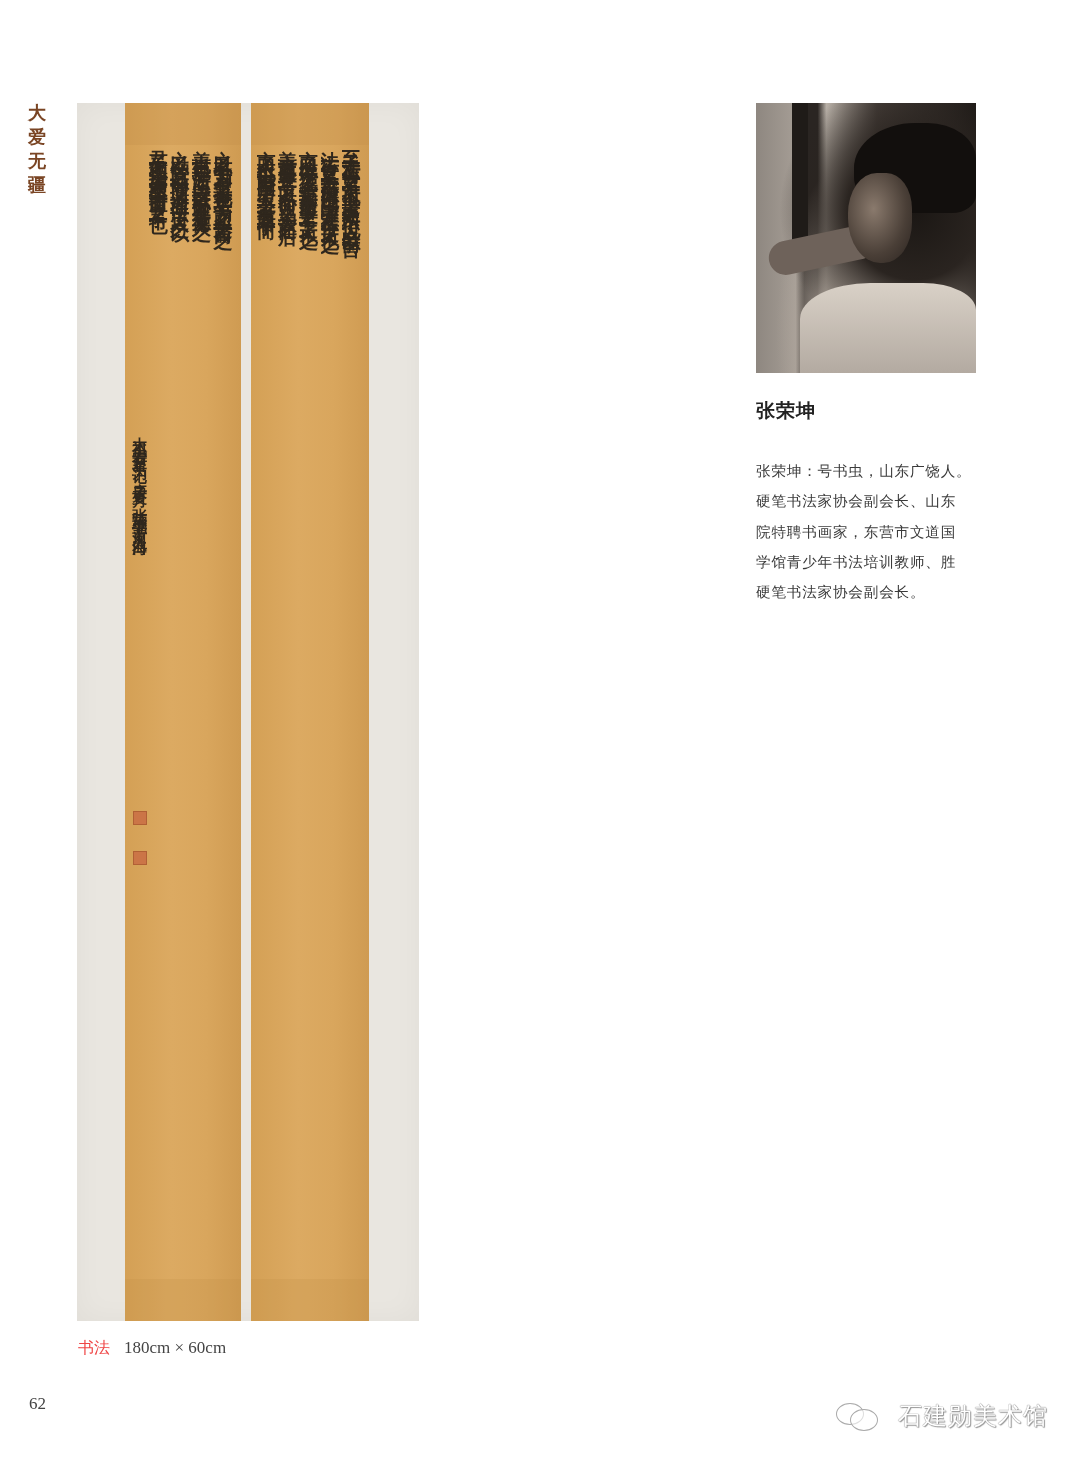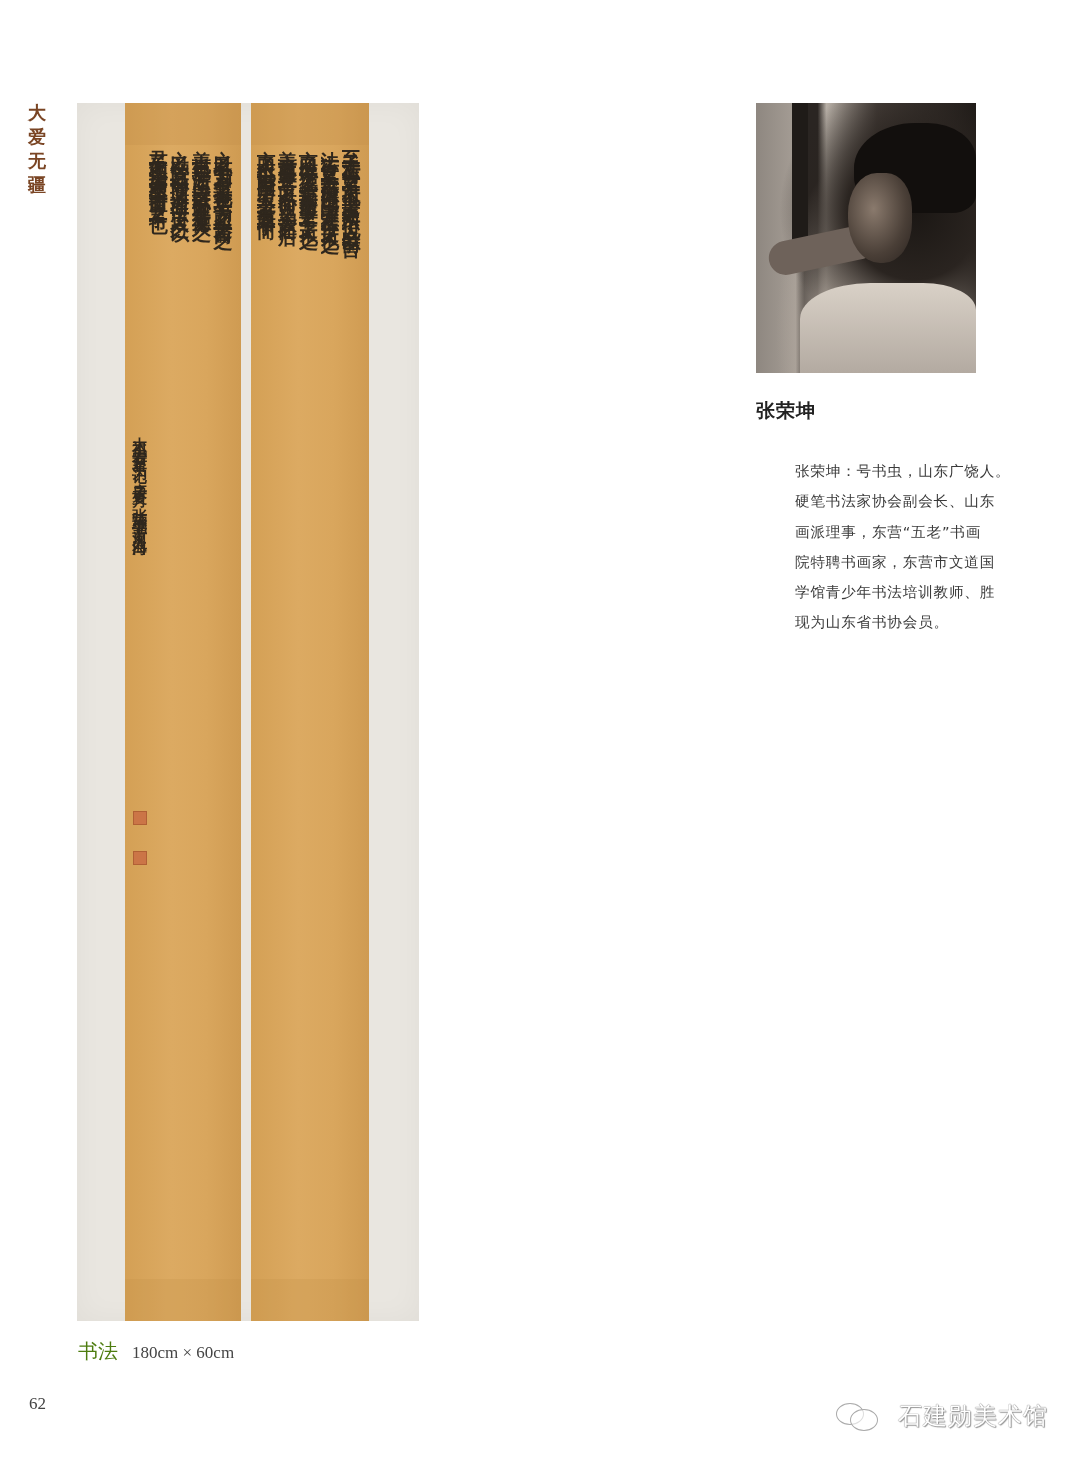--- a/index.html
+++ b/index.html
@@ -48,21 +48,21 @@
     .seal {
       position: absolute; width: 12px; height: 12px;
       background: #c96a43; border: 1px solid #a8502d; opacity: 0.8;
     }
 
     .caption {
       position: absolute; left: 78px; top: 1338px;
       font-family: "Liberation Serif", serif; font-size: 17px; color: #444;
       display: flex; gap: 14px; align-items: baseline;
     }
-    .caption .cap-cn { font-family: "DejaVu Sans", sans-serif; font-size: 20px; color: #4d7c0f; }
+    .caption .cap-cn { font-family: "DejaVu Sans", sans-serif; font-size: 16px; color: #ef4444; }
 
     .page-num {
       position: absolute; left: 29px; top: 1394px;
       font-family: "Liberation Serif", serif; font-size: 17px; color: #444;
     }
 
     .portrait {
       position: absolute; left: 756px; top: 103px; width: 220px; height: 270px;
       background:
         radial-gradient(ellipse at 72% 40%, #1b1714 0%, #2a2420 30%, transparent 60%),
@@ -91,21 +91,21 @@
     }
 
     .artist-name {
       position: absolute; left: 756px; top: 398px;
       font-family: "DejaVu Sans", sans-serif; font-size: 19px; font-weight: bold; color: #222;
       letter-spacing: 1px;
     }
     .bio {
       position: absolute; left: 756px; top: 456px; width: 240px;
       font-family: "DejaVu Sans", sans-serif; font-size: 14.6px; line-height: 30.3px;
-      color: #3a3a3a; letter-spacing: 0.8px; text-align: justify; margin-left: 39px;
+      color: #3a3a3a; letter-spacing: 0.8px; text-align: justify;
     }
     .bio p { margin: 0; }
 
     .watermark {
       position: absolute; left: 836px; top: 1400px; display: flex; align-items: center; gap: 18px;
       color: #ffffff;
       text-shadow: 0 0 1px #888, 0 0 1px #888, 1px 1px 1px #999;
     }
     .watermark .wm-icon { width: 44px; height: 30px; position: relative; }
     .watermark .bubble {
@@ -163,24 +163,23 @@
   <div class="shirt"></div>
   <div class="hair"></div>
   <div class="face"></div>
 </div>
 
 <div class="artist-name">张荣坤</div>
 
 <div class="bio">
   <p>张荣坤：号书虫，山东广饶人。</p>
   <p>硬笔书法家协会副会长、山东</p>
-  <p>画派理事，东营“五老”书画</p>
   <p>院特聘书画家，东营市文道国</p>
   <p>学馆青少年书法培训教师、胜</p>
-  <p>现为山东省书协会员。</p>
+  <p>硬笔书法家协会副会长。</p>
 </div>
 
 <div class="watermark">
   <div class="wm-icon">
     <span class="bubble b1"></span>
     <span class="bubble b2"></span>
   </div>
   <span class="wm-text">石建勋美术馆</span>
 </div>
 

